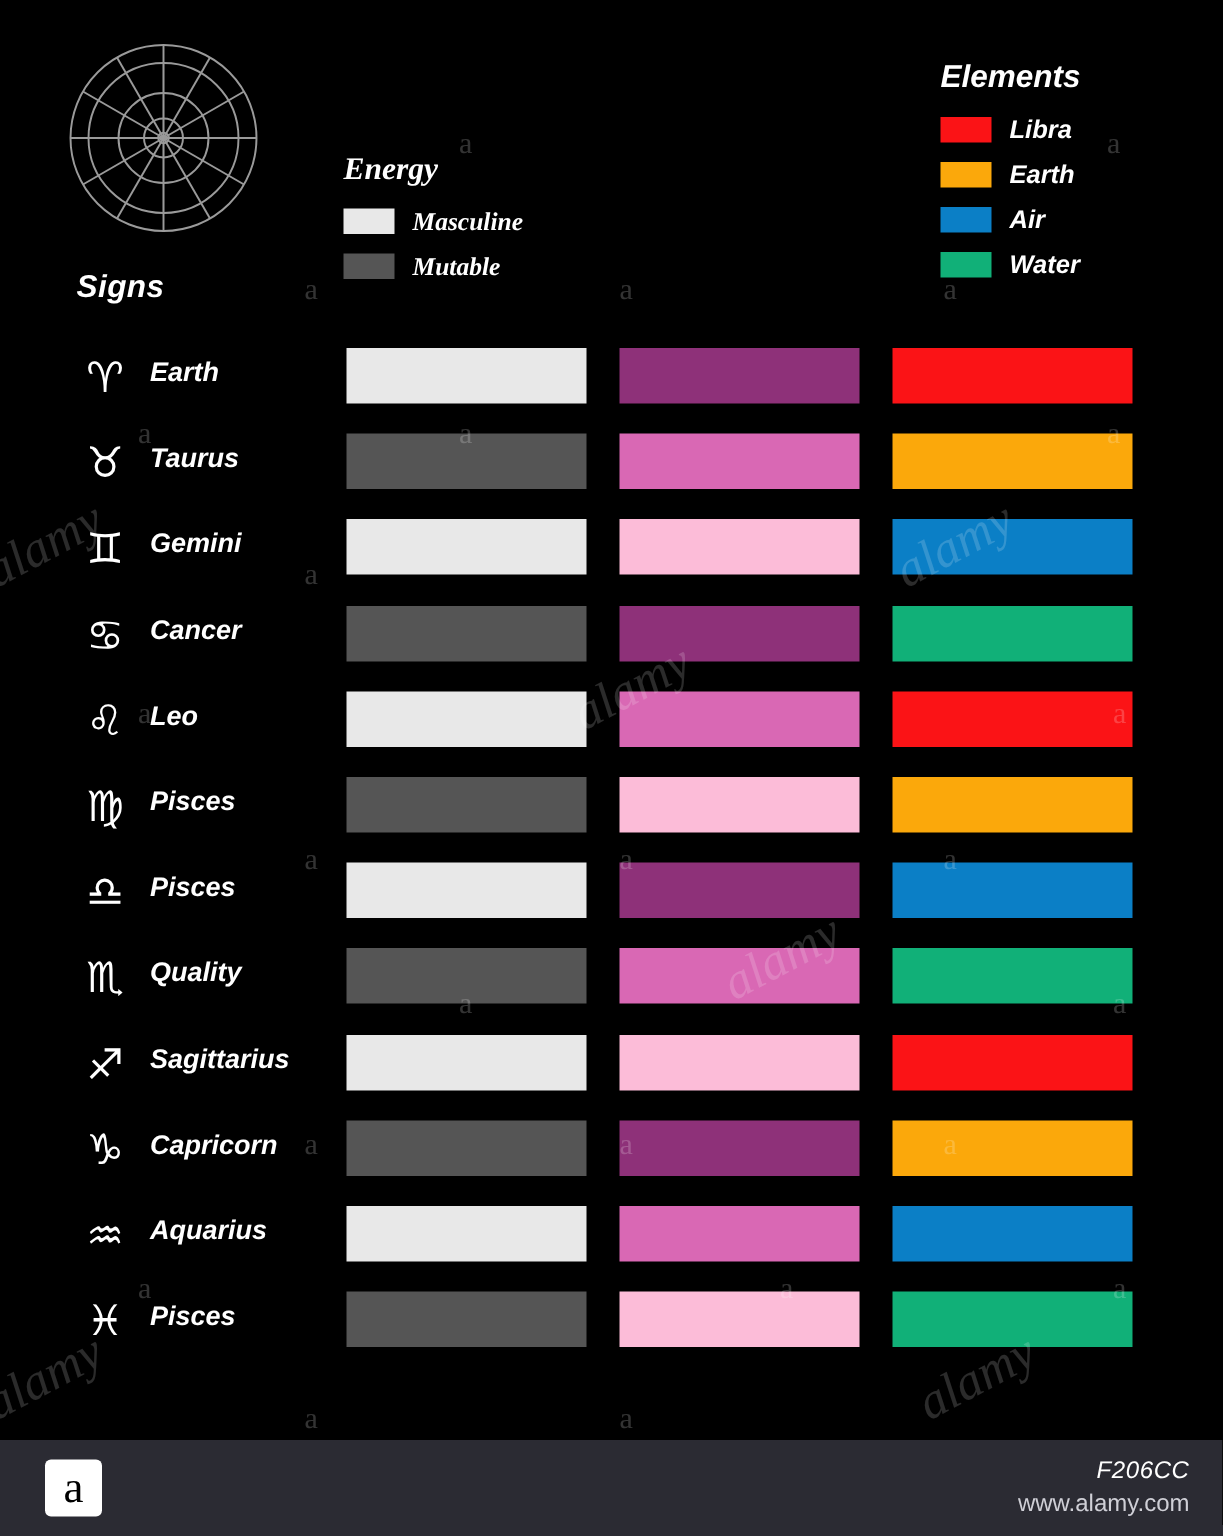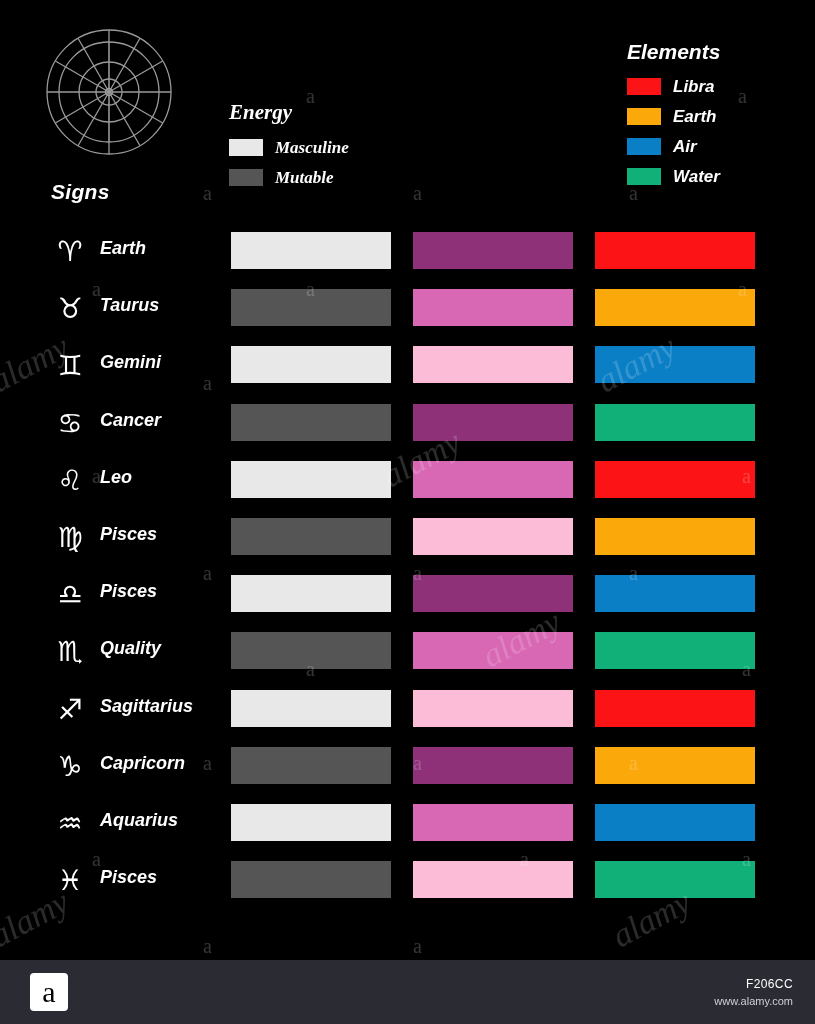--- a/index.html
+++ b/index.html
@@ -148,22 +148,22 @@
     color: #ffffff;
     font-size: 30px;
     font-family: "Liberation Sans", sans-serif;
   }
   #footer-right {
     margin-left: auto;
     margin-right: 22px;
     text-align: right;
     color: #ffffff;
   }
-  #footer-code { font-size: 12px; letter-spacing: .4px; }
-  #footer-url  { font-size: 11px; color: #cfcfd6; margin-top: 4px; }
+  #footer-code { font-size: 16px; letter-spacing: .4px; font-style: italic; }
+  #footer-url  { font-size: 16px; color: #cfcfd6; margin-top: 4px; }
 </style>
 </head>
 <body>
 
 <div id="page">
 
   <div class="wheel">
     <svg viewBox="0 0 130 130" width="130" height="130" aria-hidden="true">
       <g stroke="#9a9a9a" stroke-width="1.3" fill="none">
         <circle cx="65" cy="65" r="62"></circle>

